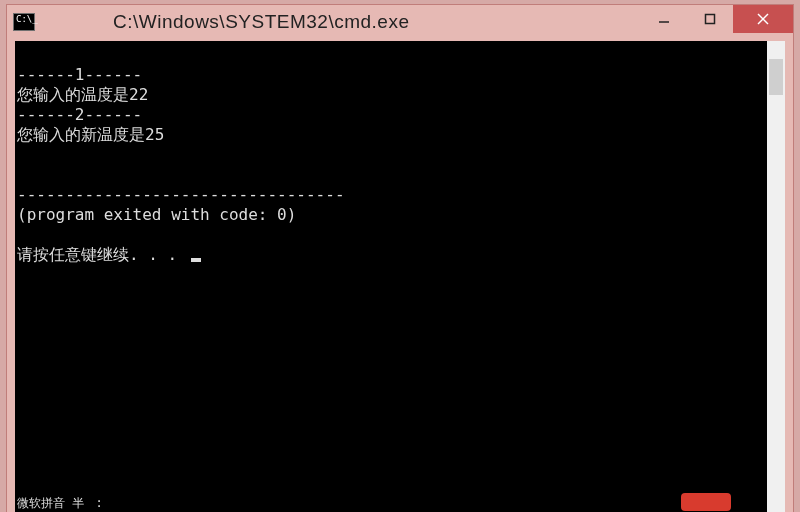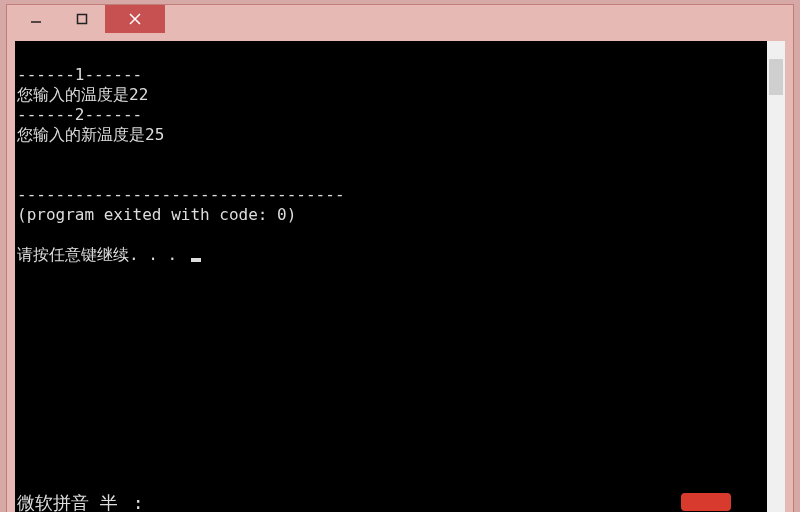--- a/index.html
+++ b/index.html
@@ -40,34 +40,38 @@
 .sbtn { width: 18px; height: 18px; display: flex; align-items: center; justify-content: center; color: #555; }
 .strack { flex: 1; width: 18px; background: #f0f0f0; position: relative; }
 .sthumb { position: absolute; left: 2px; right: 2px; top: 0; height: 36px; background: #cfcfcf; }
 
 .cursor {
   display: inline-block; width: 10px; height: 4px; background: #ddd;
   vertical-align: -2px; margin-left: 4px;
 }
 .ime {
   position: absolute; left: 2px; bottom: 0; color: #ddd;
-  font-family: "NSimSun","SimSun",Consolas,monospace; font-size: 18px;
+  font-family: "NSimSun","SimSun",Consolas,monospace; font-size: 12px;
 }
 .ime .half { letter-spacing: 2px; }
 .watermark {
   position: absolute; right: 36px; bottom: 2px; background: #d83b2e;
   width: 50px; height: 18px; border-radius: 4px;
 }
 </style>
 </head>
 <body>
 
 <div class="window">
 
   <div class="titlebar">
+    <div class="title-left">
+      <div class="cmd-icon"></div>
+      <span class="title-text">C:\Windows\SYSTEM32\cmd.exe</span>
+    </div>
     <div class="controls">
       <div class="ctrl-btn">
         <svg width="12" height="12">
             <line x1="1" y1="9" x2="11" y2="9" stroke-width="1.5"></line>
           </svg>
       </div>
       <div class="ctrl-btn">
         <svg width="12" height="12">
             <rect x="1.5" y="1.5" width="9" height="9" fill="none" stroke-width="1.5"></rect>
           </svg>

